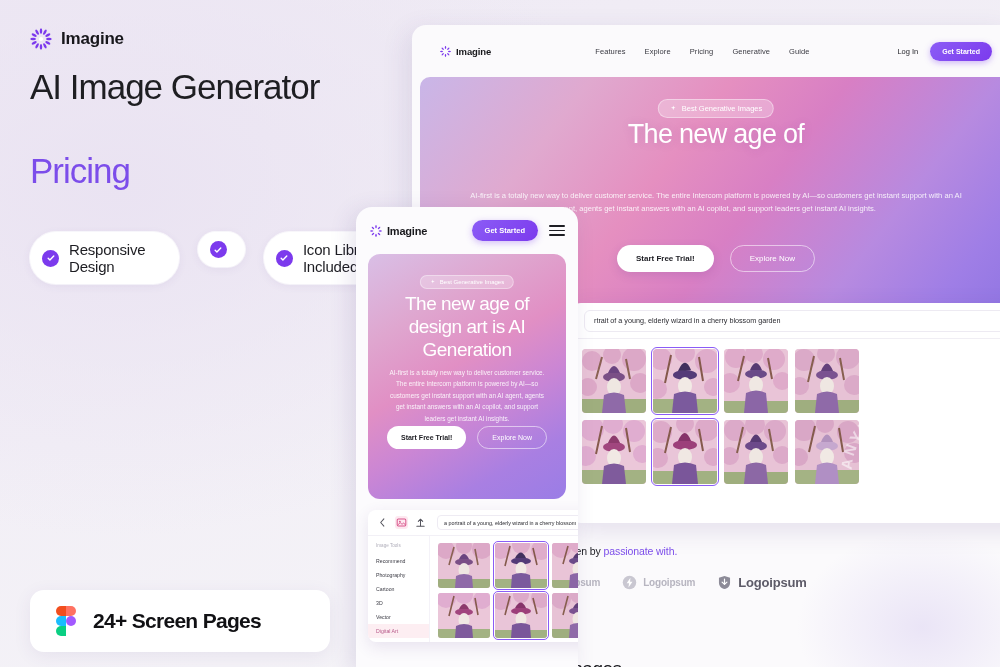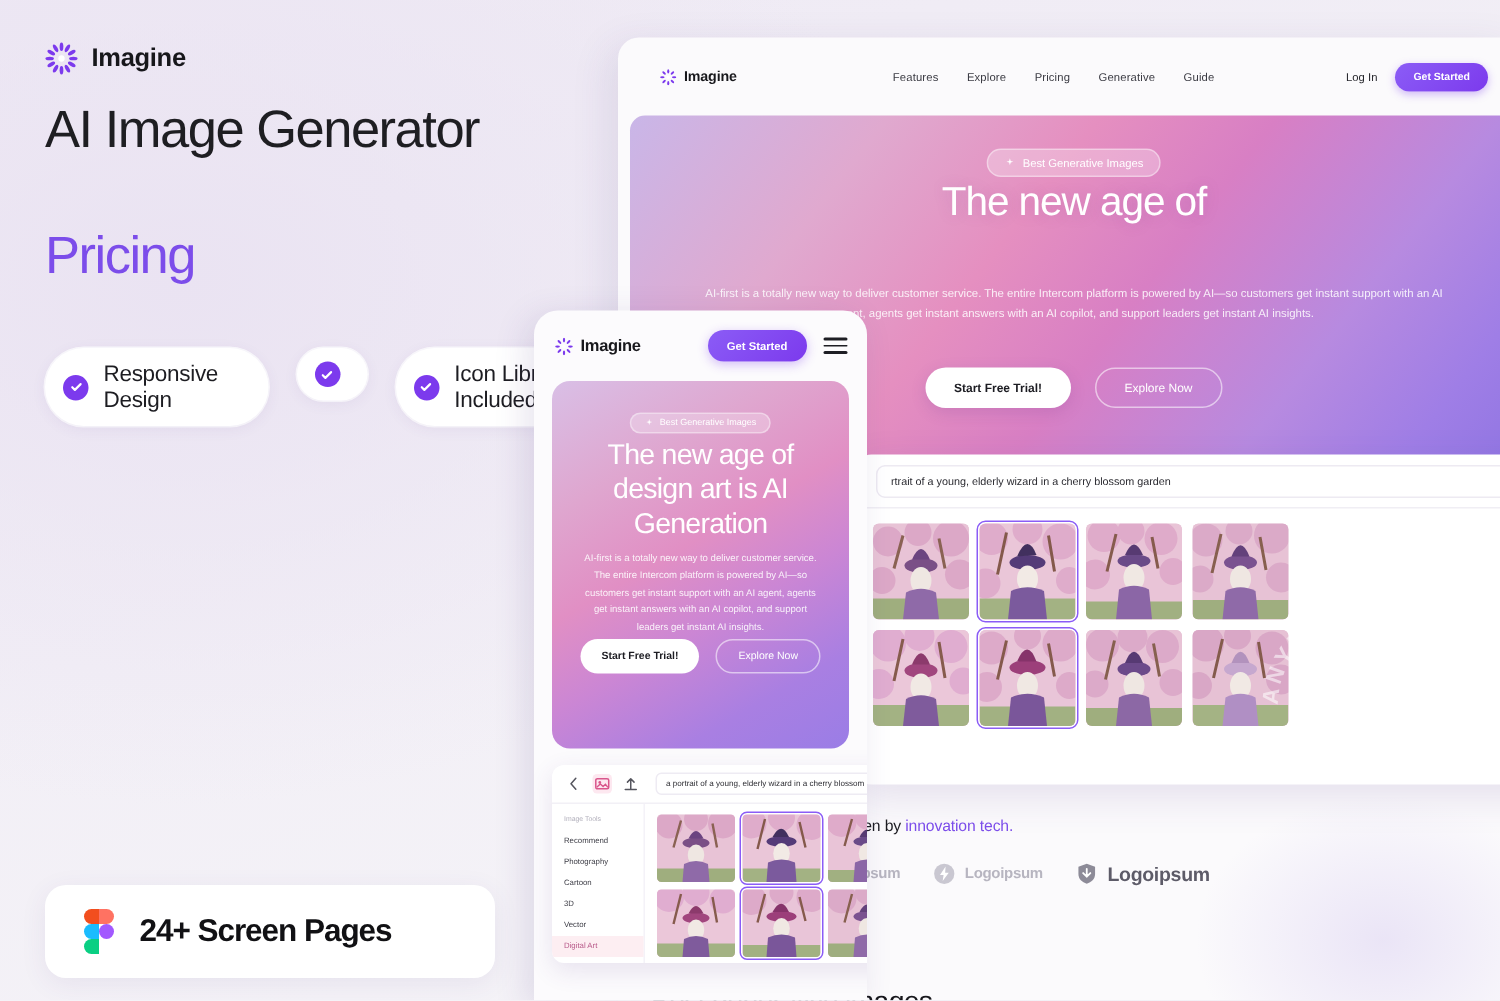--- a/index.html
+++ b/index.html
@@ -574,21 +574,21 @@
               <path d="M22 45 q10 -5 20 0 l2 19 h-24z" fill="#b08fc4"></path>
             </svg>
           </div>
         </div>
 
       </div>
     </div>
 
     <div class="powered">
       <div class="powered-text">
-        <span>Powered by innovation and driven by </span><span class="lnk">innovation tech.</span>
+        <span>Powered by innovation and driven by </span><span class="lnk">passionate with.</span>
       </div>
       <div class="logo-row">
         <div class="logo-item">
           <svg viewBox="0 0 20 20" aria-hidden="true">
             <circle cx="10" cy="10" r="9" fill="#c9c7d1"></circle>
             <circle cx="10" cy="10" r="3.1" fill="#fff"></circle>
             <g fill="#fff">
                 <rect x="9" y="0.8" width="2" height="3.2" rx="1"></rect>
                 <rect x="9" y="16" width="2" height="3.2" rx="1"></rect>
                 <rect x="0.8" y="9" width="3.2" height="2" rx="1"></rect>

